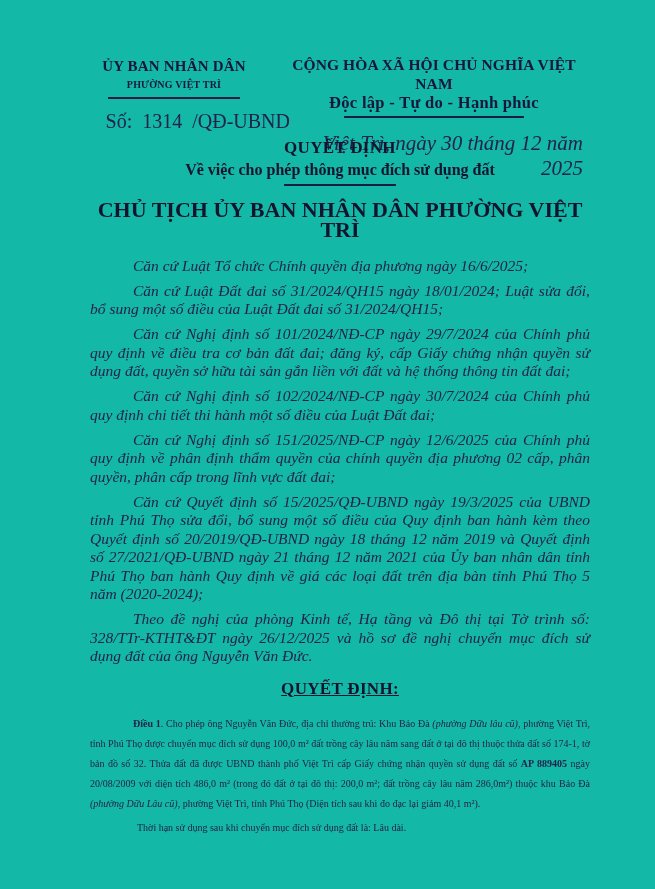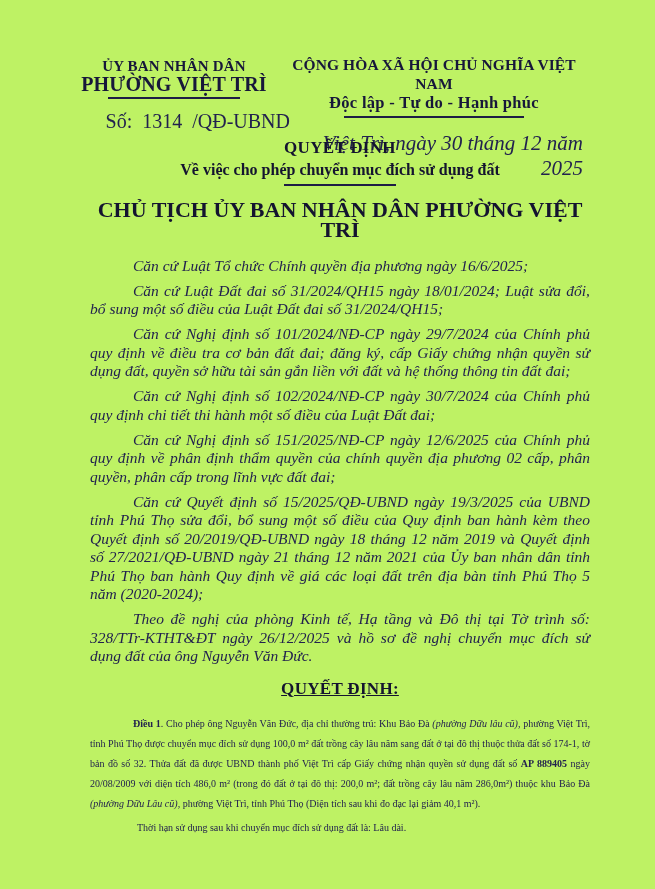--- a/index.html
+++ b/index.html
@@ -1,34 +1,34 @@
 <!DOCTYPE html>
 <html><head>
 <meta charset="utf-8">
 <style>
   html,body { margin:0; padding:0; background:#ffffff; }
   .page {
     position:relative;
     width:655px; height:889px;
-    background:#bef264;
+    background:#14b8a6;
     font-family:"Liberation Serif", serif;
     color:#22224e;
     overflow:hidden;
   }
   .b { font-weight:bold; font-style:normal; }
   .i { font-style:italic; }
   .rule { height:2px; background:#1d1d44; }
 
   
   .hdr-left {
     position:absolute; left:58px; top:57px; width:232px;
     text-align:center; color:#17173a;
   }
   .issuer-1 { font-size:15px;   line-height:18px; letter-spacing:.2px; }
-  .issuer-2 { font-size:20px; line-height:19px; letter-spacing:.2px; }
+  .issuer-2 { font-size:10px; line-height:19px; letter-spacing:.2px; }
   .rule-issuer { width:132px; margin:3px auto 0; }
   .doc-no {
     margin-top:11px; text-align:right; padding-left:45px;
     font-size:20px; color:#22224e; white-space:pre-wrap;
   }
 
   .hdr-right {
     position:absolute; left:283px; top:55px; width:302px;
     text-align:center; color:#17173a;
   }
@@ -77,21 +77,21 @@
 
   <div class="hdr-right">
     <div class="b nat-1">CỘNG HÒA XÃ HỘI CHỦ NGHĨA VIỆT NAM</div>
     <div class="b nat-2">Độc lập - Tự do - Hạnh phúc</div>
     <div class="rule rule-motto"></div>
     <div class="place-date">Việt Trì, ngày 30 tháng 12 năm 2025</div>
   </div>
 
   <div class="doc">
     <div class="title">QUYẾT ĐỊNH</div>
-    <div class="subtitle">Về việc cho phép chuyển mục đích sử dụng đất</div>
+    <div class="subtitle">Về việc cho phép thông mục đích sử dụng đất</div>
     <div class="rule rule-subtitle"></div>
     <div class="authority">CHỦ TỊCH ỦY BAN NHÂN DÂN PHƯỜNG VIỆT TRÌ</div>
 
     <div class="preamble-wrap">
       <p class="pre">Căn cứ Luật Tổ chức Chính quyền địa phương ngày 16/6/2025;</p>
       <p class="pre">Căn cứ Luật Đất đai số 31/2024/QH15 ngày 18/01/2024; Luật sửa đổi, bổ sung một số điều của Luật Đất đai số 31/2024/QH15;</p>
       <p class="pre">Căn cứ Nghị định số 101/2024/NĐ-CP ngày 29/7/2024 của Chính phủ quy định về điều tra cơ bản đất đai; đăng ký, cấp Giấy chứng nhận quyền sử dụng đất, quyền sở hữu tài sản gắn liền với đất và hệ thống thông tin đất đai;</p>
       <p class="pre">Căn cứ Nghị định số 102/2024/NĐ-CP ngày 30/7/2024 của Chính phủ quy định chi tiết thi hành một số điều của Luật Đất đai;</p>
       <p class="pre">Căn cứ Nghị định số 151/2025/NĐ-CP ngày 12/6/2025 của Chính phủ quy định về phân định thẩm quyền của chính quyền địa phương 02 cấp, phân quyền, phân cấp trong lĩnh vực đất đai;</p>
       <p class="pre">Căn cứ Quyết định số 15/2025/QĐ-UBND ngày 19/3/2025 của UBND tỉnh Phú Thọ sửa đổi, bổ sung một số điều của Quy định ban hành kèm theo Quyết định số 20/2019/QĐ-UBND ngày 18 tháng 12 năm 2019 và Quyết định số 27/2021/QĐ-UBND ngày 21 tháng 12 năm 2021 của Ủy ban nhân dân tỉnh Phú Thọ ban hành Quy định về giá các loại đất trên địa bàn tỉnh Phú Thọ 5 năm (2020-2024);</p>

